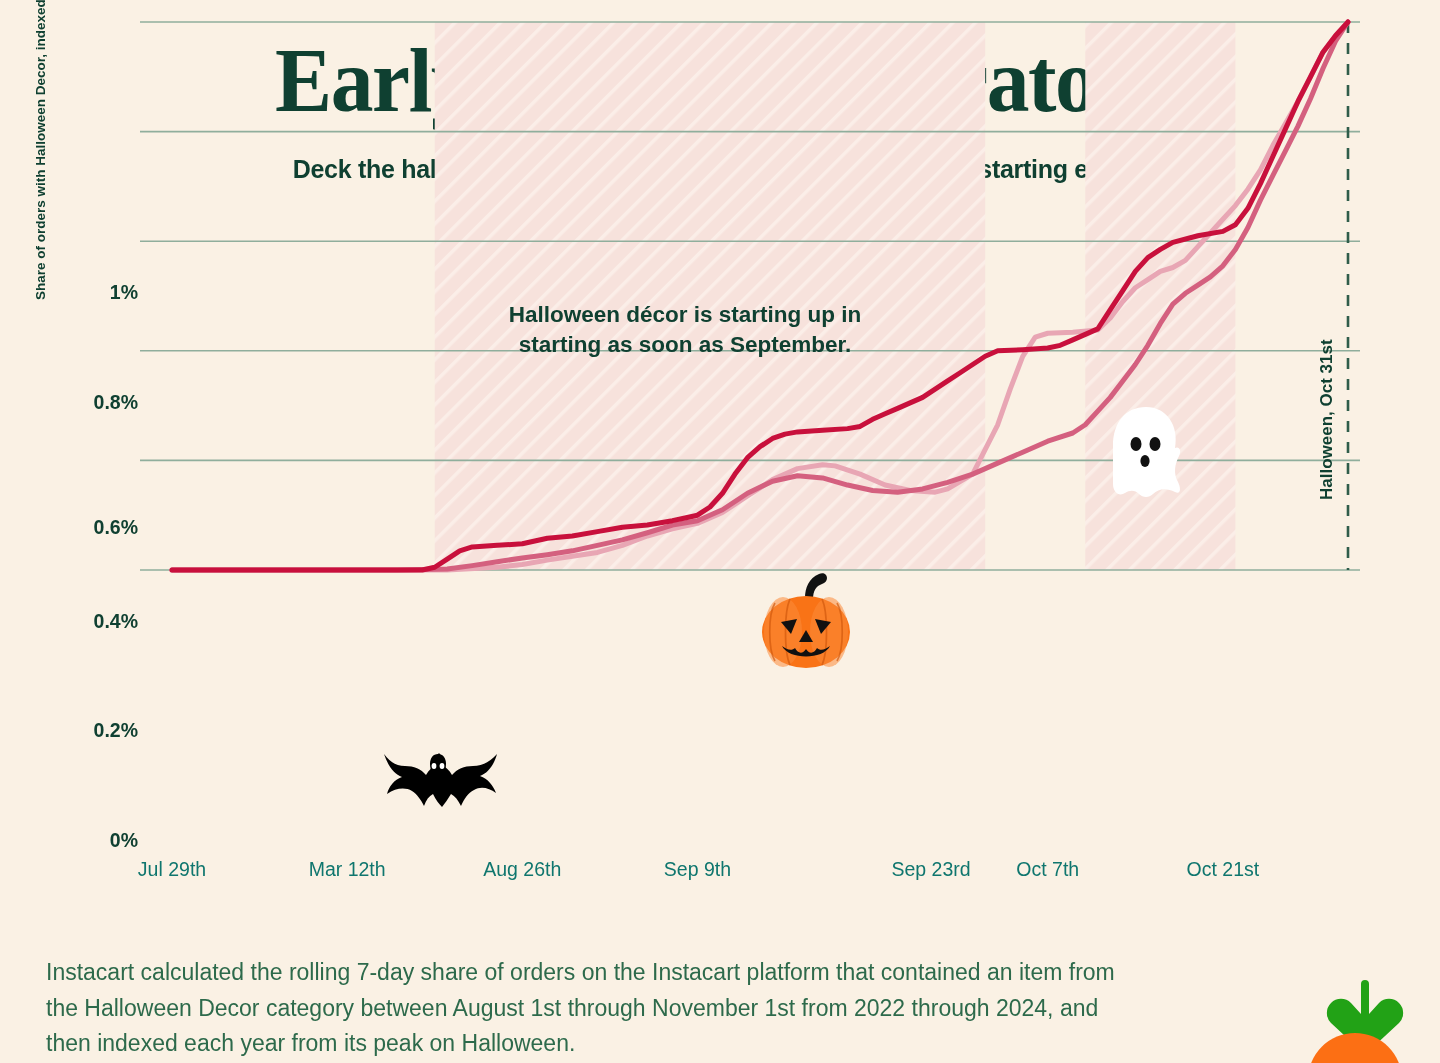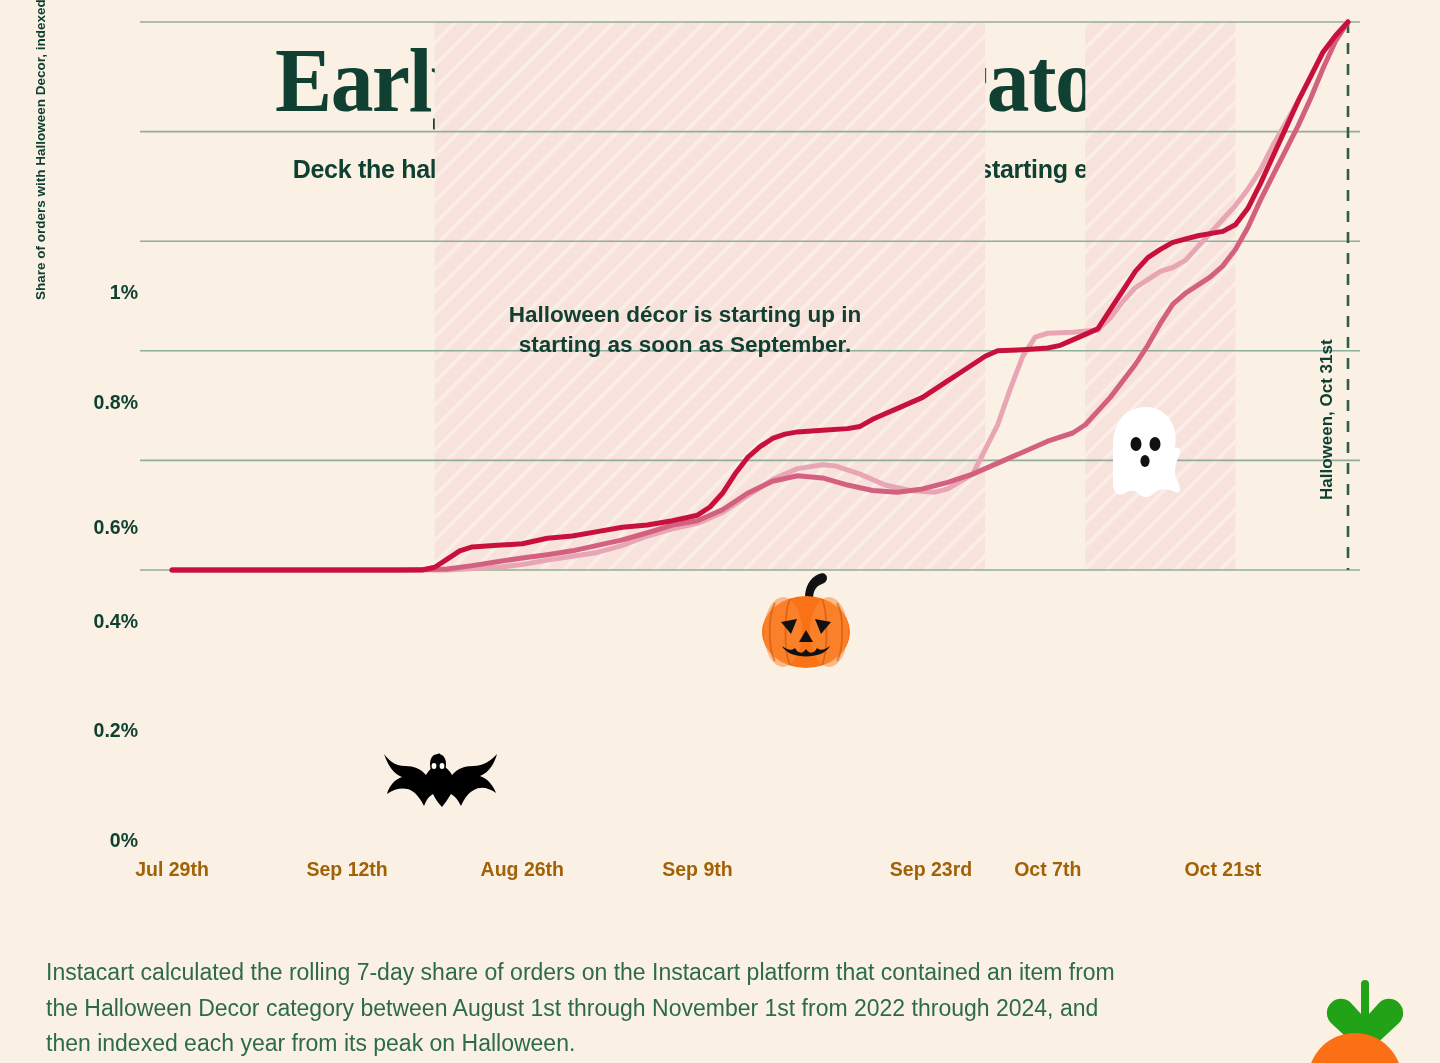--- a/index.html
+++ b/index.html
@@ -67,21 +67,21 @@
     right:0;
     width:110px;
     text-align:right;
     font-size:19.5px;font-weight:700;color:#0f4031;
     transform:translateY(-50%);
     white-space:nowrap;
   }
   .y-ticks{position:absolute;left:0;top:0;width:138px;height:620px;}
   .x-tick{
     position:absolute;top:858px;
-    font-size:19.5px;font-weight:700;color:#a16207;
+    font-size:19.5px;font-weight:400;color:#0f766e;
     transform:translateX(-50%);
     white-space:nowrap;
   }
 
   .annotation{
     position:absolute;
     left:460px;top:300px;width:450px;
     text-align:center;
     font-size:22.5px;font-weight:700;line-height:1.34;
     color:#0f4031;
@@ -174,21 +174,21 @@
 
   <div class="annotation">
     <div>Halloween décor is starting up in</div>
     <div>starting as soon as September.</div>
   </div>
 
   <div class="halloween-label">Halloween, Oct 31st</div>
 
   <div id="x-ticks">
       <div class="x-tick" style="left: 172px;">Jul 29th</div>
-      <div class="x-tick" style="left: 347.149px;">Sep 12th</div>
+      <div class="x-tick" style="left: 347.149px;">Mar 12th</div>
       <div class="x-tick" style="left: 522.298px;">Aug 26th</div>
       <div class="x-tick" style="left: 697.447px;">Sep 9th</div>
       <div class="x-tick" style="left: 911px; margin-left: 20px;">Sep 23rd</div>
       <div class="x-tick" style="left: 1047.74px;">Oct 7th</div>
       <div class="x-tick" style="left: 1222.89px;">Oct 21st</div>
     </div>
 
   <svg class="icon-bat" viewBox="0 0 120 66">
     <path fill="#000000" d="M6 10 C10 22 16 30 24 33 C16 36 11 42 9 50 C18 44 27 43 34 47
       C39 50 43 56 46 62 C48 56 51 52 55 50 C58 56 61 60 64 63 C67 59 70 55 73 50

